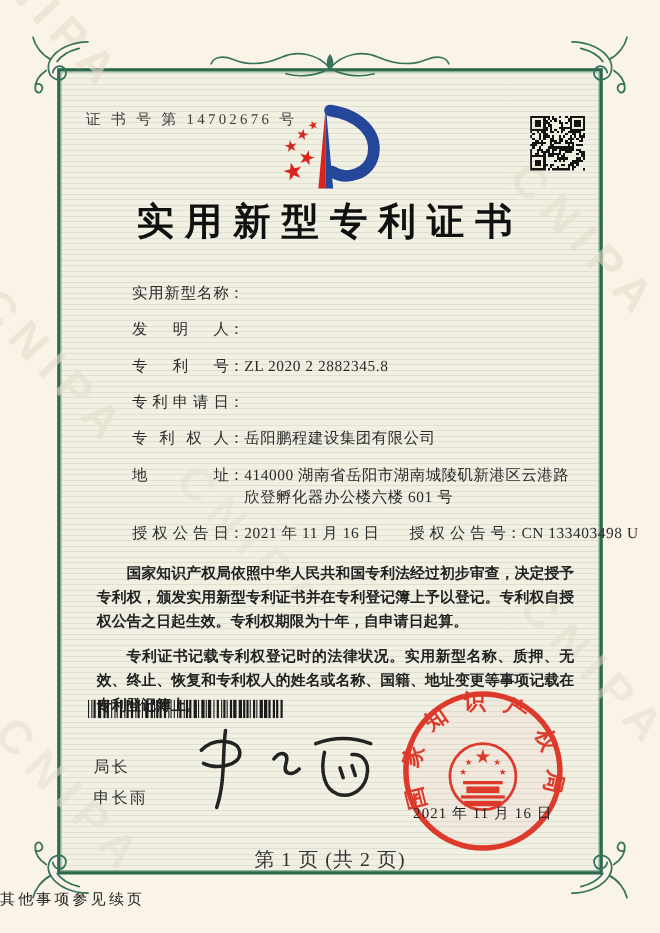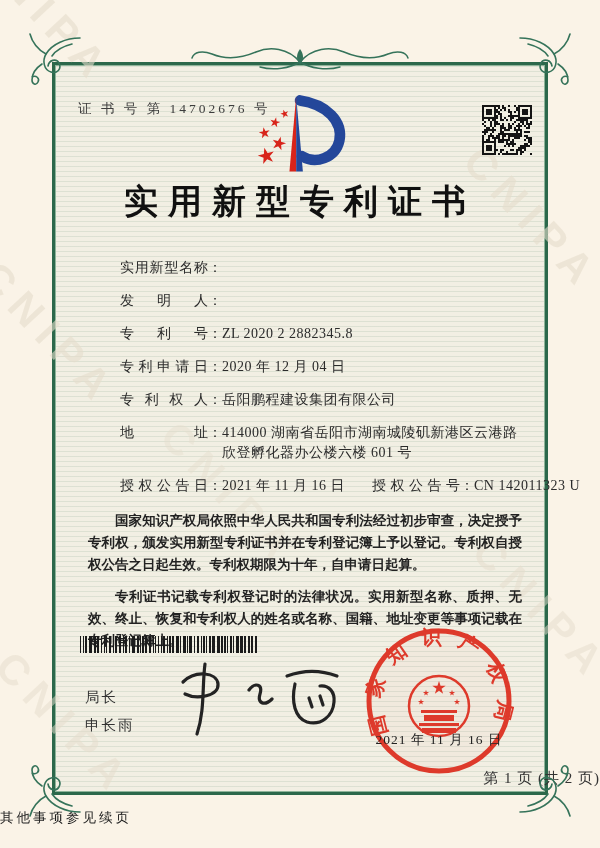--- a/index.html
+++ b/index.html
@@ -54,21 +54,21 @@
   .barcode svg { width:178px; height:17px; fill:#1b1b1b; }
 
   .sig-block { position:absolute; left:85px; top:688px; font-size:14.5px; letter-spacing:2px; color:#333; }
   .sig-block div { margin-bottom:9px; }
   .autograph { position:absolute; left:145px; top:652px; width:205px; height:92px; }
 
   .seal { position:absolute; left:364px; top:626px; width:150px; height:150px; opacity:.92; }
   .seal-date { position:absolute; left:356px; top:731px; width:166px; text-align:center; z-index:6;
                font-size:13.5px; letter-spacing:1px; color:#232323; }
 
-  .page-ind { position:absolute; left:0; right:0; top:769px; text-align:right; font-size:15px; letter-spacing:1px; color:#333; }
+  .page-ind { position:absolute; left:0; right:0; top:769px; text-align:center; font-size:18px; letter-spacing:1px; color:#333; }
   .cont-note { position:absolute; left:0; right:0; top:809px; font-size:13.5px; letter-spacing:3px; color:#1d1d1d; }
 </style>
 </head>
 <body>
 
 <div class="page">
 
   <div class="wm wm1">CNIPA</div>
   <div class="wm wm2">CNIPA</div>
   <div class="wm wm3">CNIPA</div>
@@ -487,39 +487,38 @@
           <span class="colon">：</span>
       </div>
       <div class="row">
         <span class="lbl">专利号</span>
           <span class="colon">：</span>
         <span class="val">ZL 2020 2 2882345.8</span>
       </div>
       <div class="row">
         <span class="lbl">专利申请日</span>
           <span class="colon">：</span>
-        <span class="val">2020 年 12 月 04 日</span>
       </div>
       <div class="row">
         <span class="lbl">专利权人</span>
           <span class="colon">：</span>
         <span class="val">岳阳鹏程建设集团有限公司</span>
       </div>
       <div class="row">
         <span class="lbl">地址</span>
           <span class="colon">：</span>
         <span class="val val-wrap">414000 湖南省岳阳市湖南城陵矶新港区云港路欣登孵化器办公楼六楼 601 号</span>
       </div>
       <div class="row">
         <span class="lbl">授权公告日</span>
           <span class="colon">：</span>
         <span class="val val-wide">2021 年 11 月 16 日</span>
         <span class="lbl">授权公告号</span>
           <span class="colon">：</span>
-        <span class="val">CN 142011323 U</span>
+        <span class="val">CN 133403498 U</span>
       </div>
     </div>
 
     <div class="paras">
       <p>国家知识产权局依照中华人民共和国专利法经过初步审查，决定授予专利权，颁发实用新型专利证书并在专利登记簿上予以登记。专利权自授权公告之日起生效。专利权期限为十年，自申请日起算。</p>
       <p>专利证书记载专利权登记时的法律状况。实用新型名称、质押、无效、终止、恢复和专利权人的姓名或名称、国籍、地址变更等事项记载在专利登记簿上。</p>
     </div>
 
     <div class="barcode">
       <svg id="barcode-svg" viewBox="0 0 178 17" preserveAspectRatio="none">

